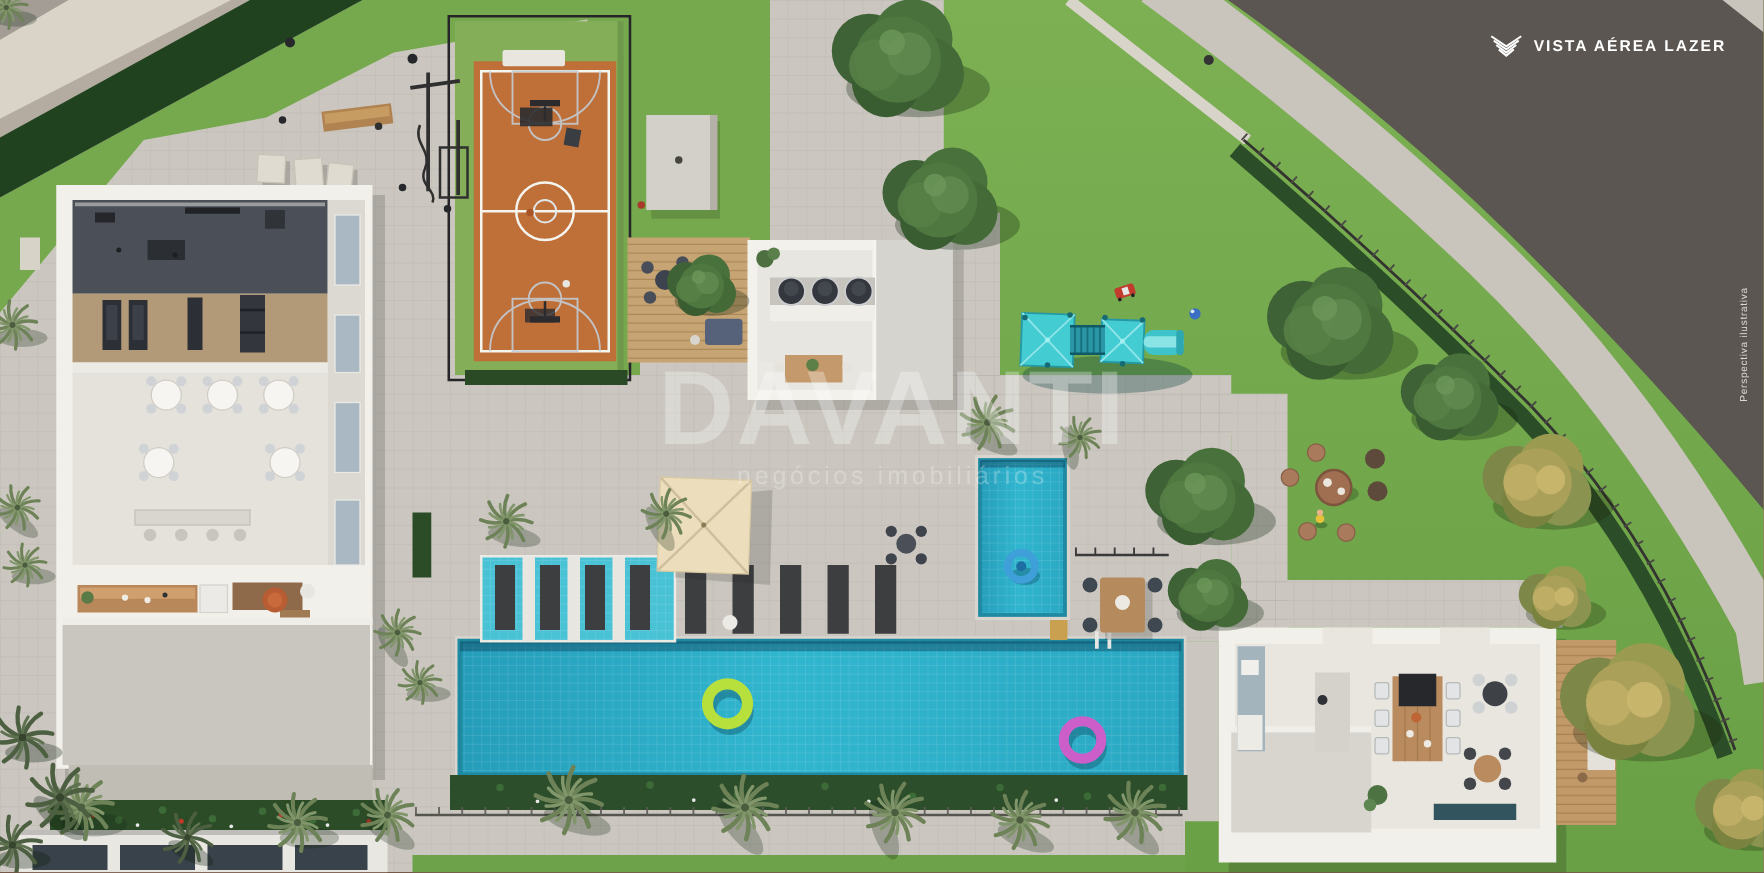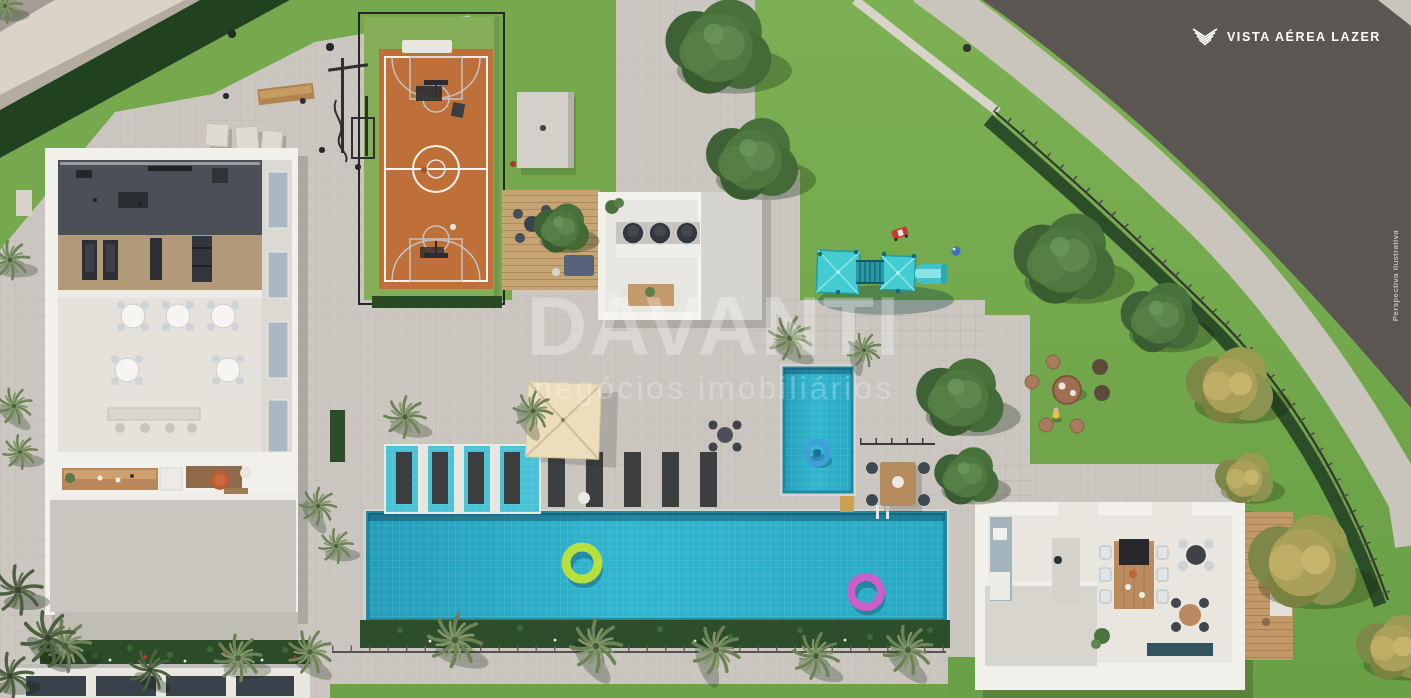--- a/index.html
+++ b/index.html
@@ -5,21 +5,21 @@
   html,body{margin:0;padding:0;background:#222;}
   #stage{position:relative;width:1411px;height:698px;overflow:hidden;
          font-family:"Liberation Sans",sans-serif;background:#c2410c;}
   #stage svg.scene{position:absolute;left:0;top:0;}
   .view-label{position:absolute;top:26px;right:30px;display:flex;align-items:center;gap:9px;
       color:#ffffff;font-size:12.5px;font-weight:bold;letter-spacing:1.6px;}
   .view-label svg{display:block;}
   .watermark{position:absolute;left:494px;top:284px;width:440px;text-align:center;
       color:rgba(255,255,255,0.30);pointer-events:none;}
   .watermark .wm-title{font-size:84px;font-weight:bold;letter-spacing:2px;line-height:1.0;}
-  .watermark .wm-sub{font-size:32px;letter-spacing:3px;color:rgba(255,255,255,0.26);margin-top:2px;}
+  .watermark .wm-sub{font-size:20px;letter-spacing:3px;color:rgba(255,255,255,0.26);margin-top:2px;}
   .disclaimer{position:absolute;left:1330px;top:271px;width:130px;text-align:center;
       transform:rotate(-90deg);color:rgba(255,255,255,0.78);font-size:8px;letter-spacing:0.6px;}
 </style>
 </head>
 <body>
 
 <div id="stage">
 
 <svg class="scene" width="1411" height="698" viewBox="0 0 1411 698">
 <defs>

